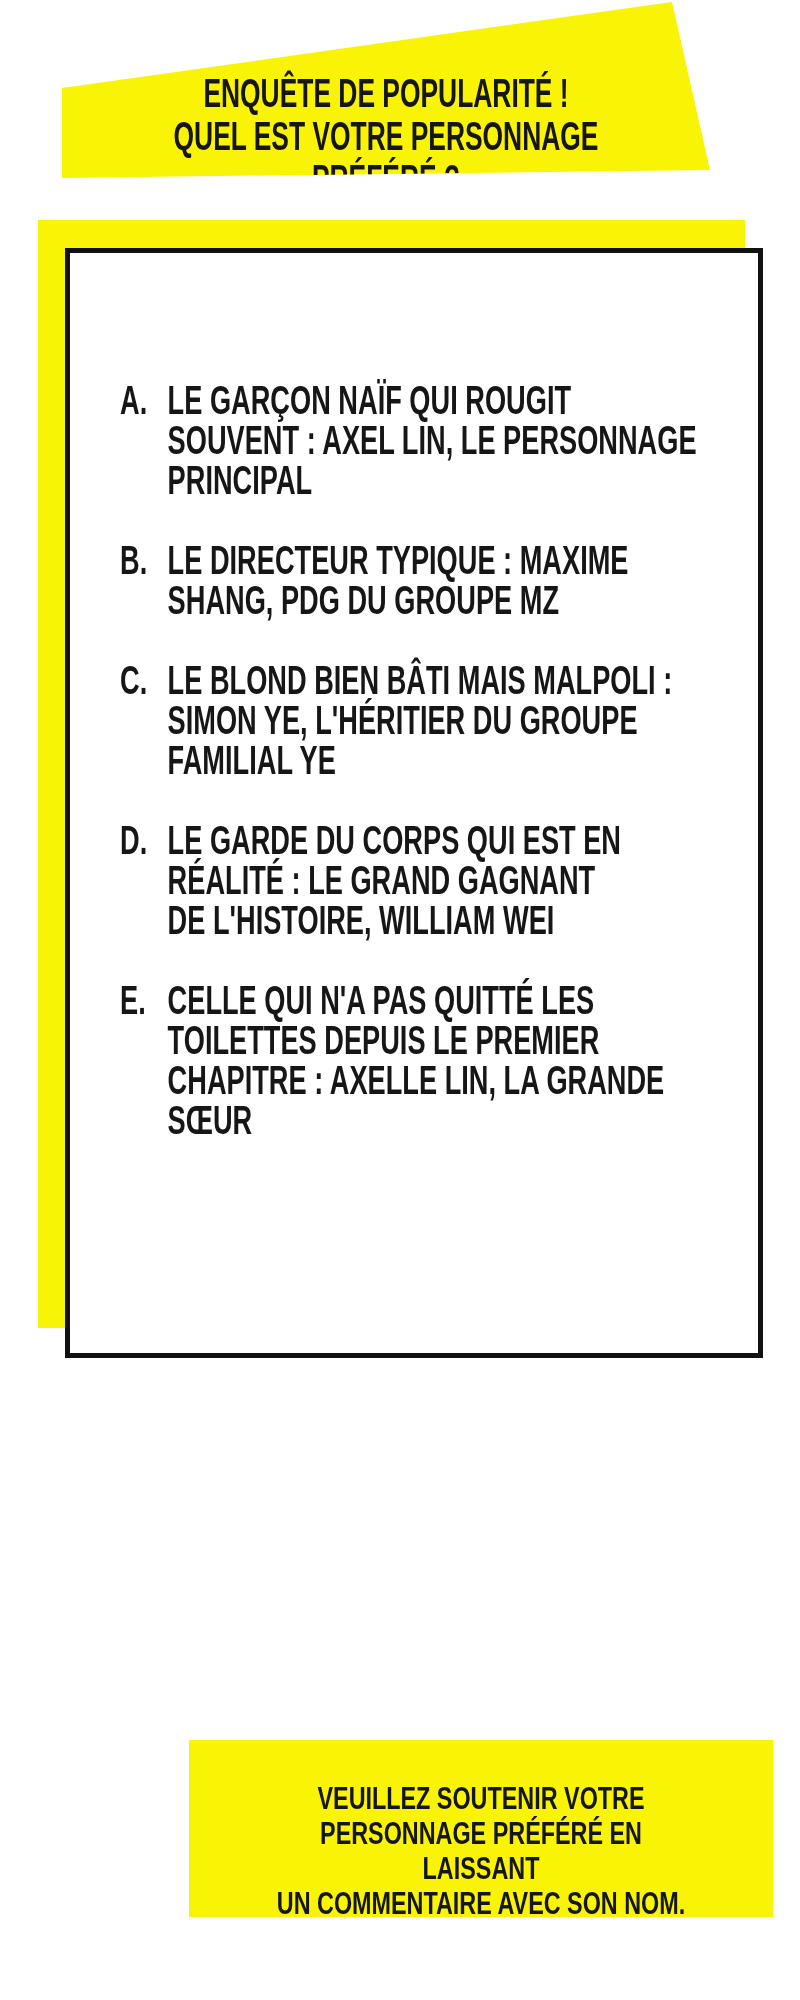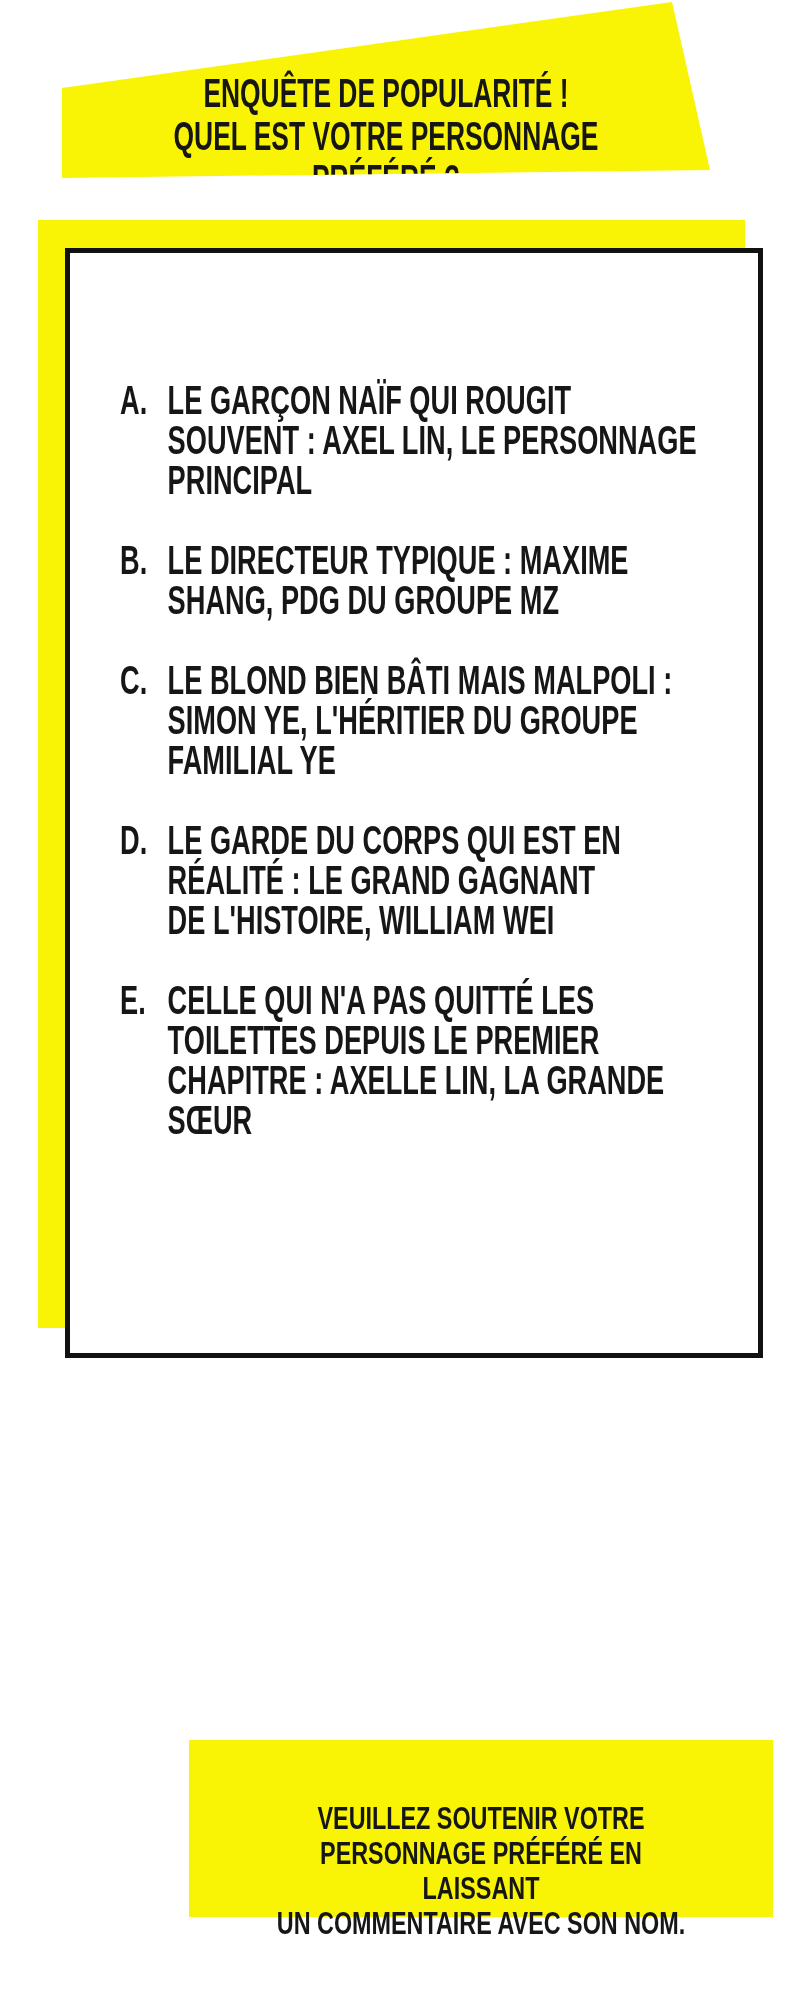--- a/index.html
+++ b/index.html
@@ -89,21 +89,21 @@
 
   
   .footer-note {
     position: absolute;
     left: 189px;
     top: 1740px;
     width: 584px;
     height: 177px;
     box-sizing: border-box;
     background: var(--yellow, #F9F406);
-    padding-top: 61px;
+    padding-top: 41px;
   }
   .footer-text {
     margin: 0;
     text-align: center;
     font-size: 32px;
     line-height: 35px;
     white-space: pre-line;
     transform: scaleX(0.73);
     transform-origin: 50% 0;
   }

